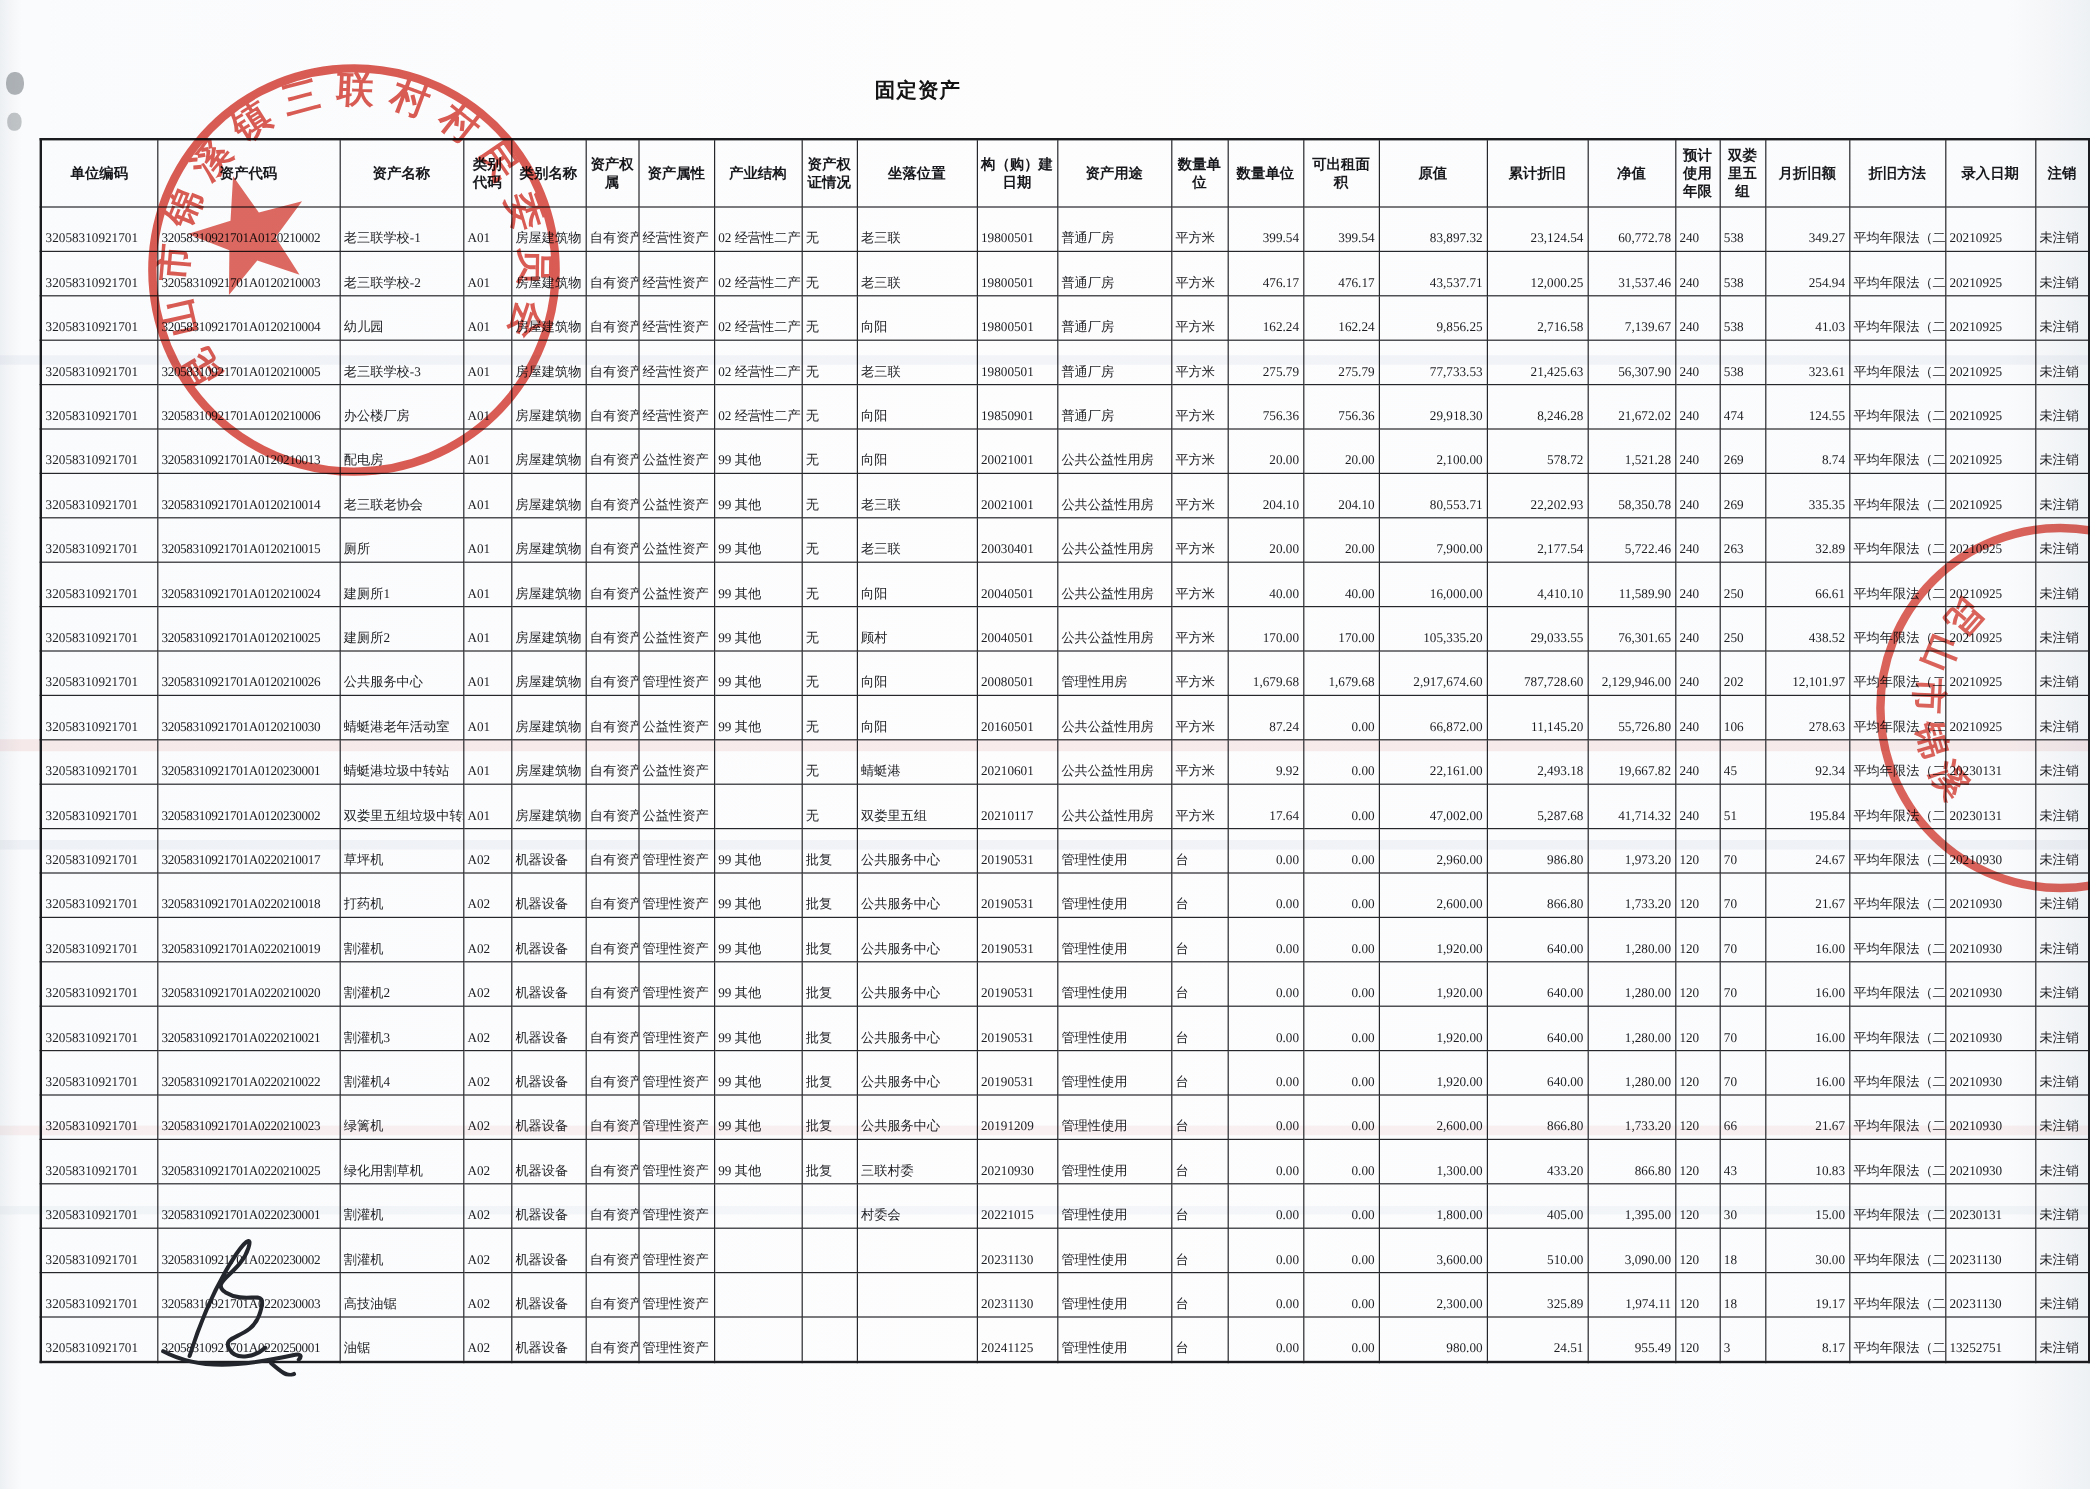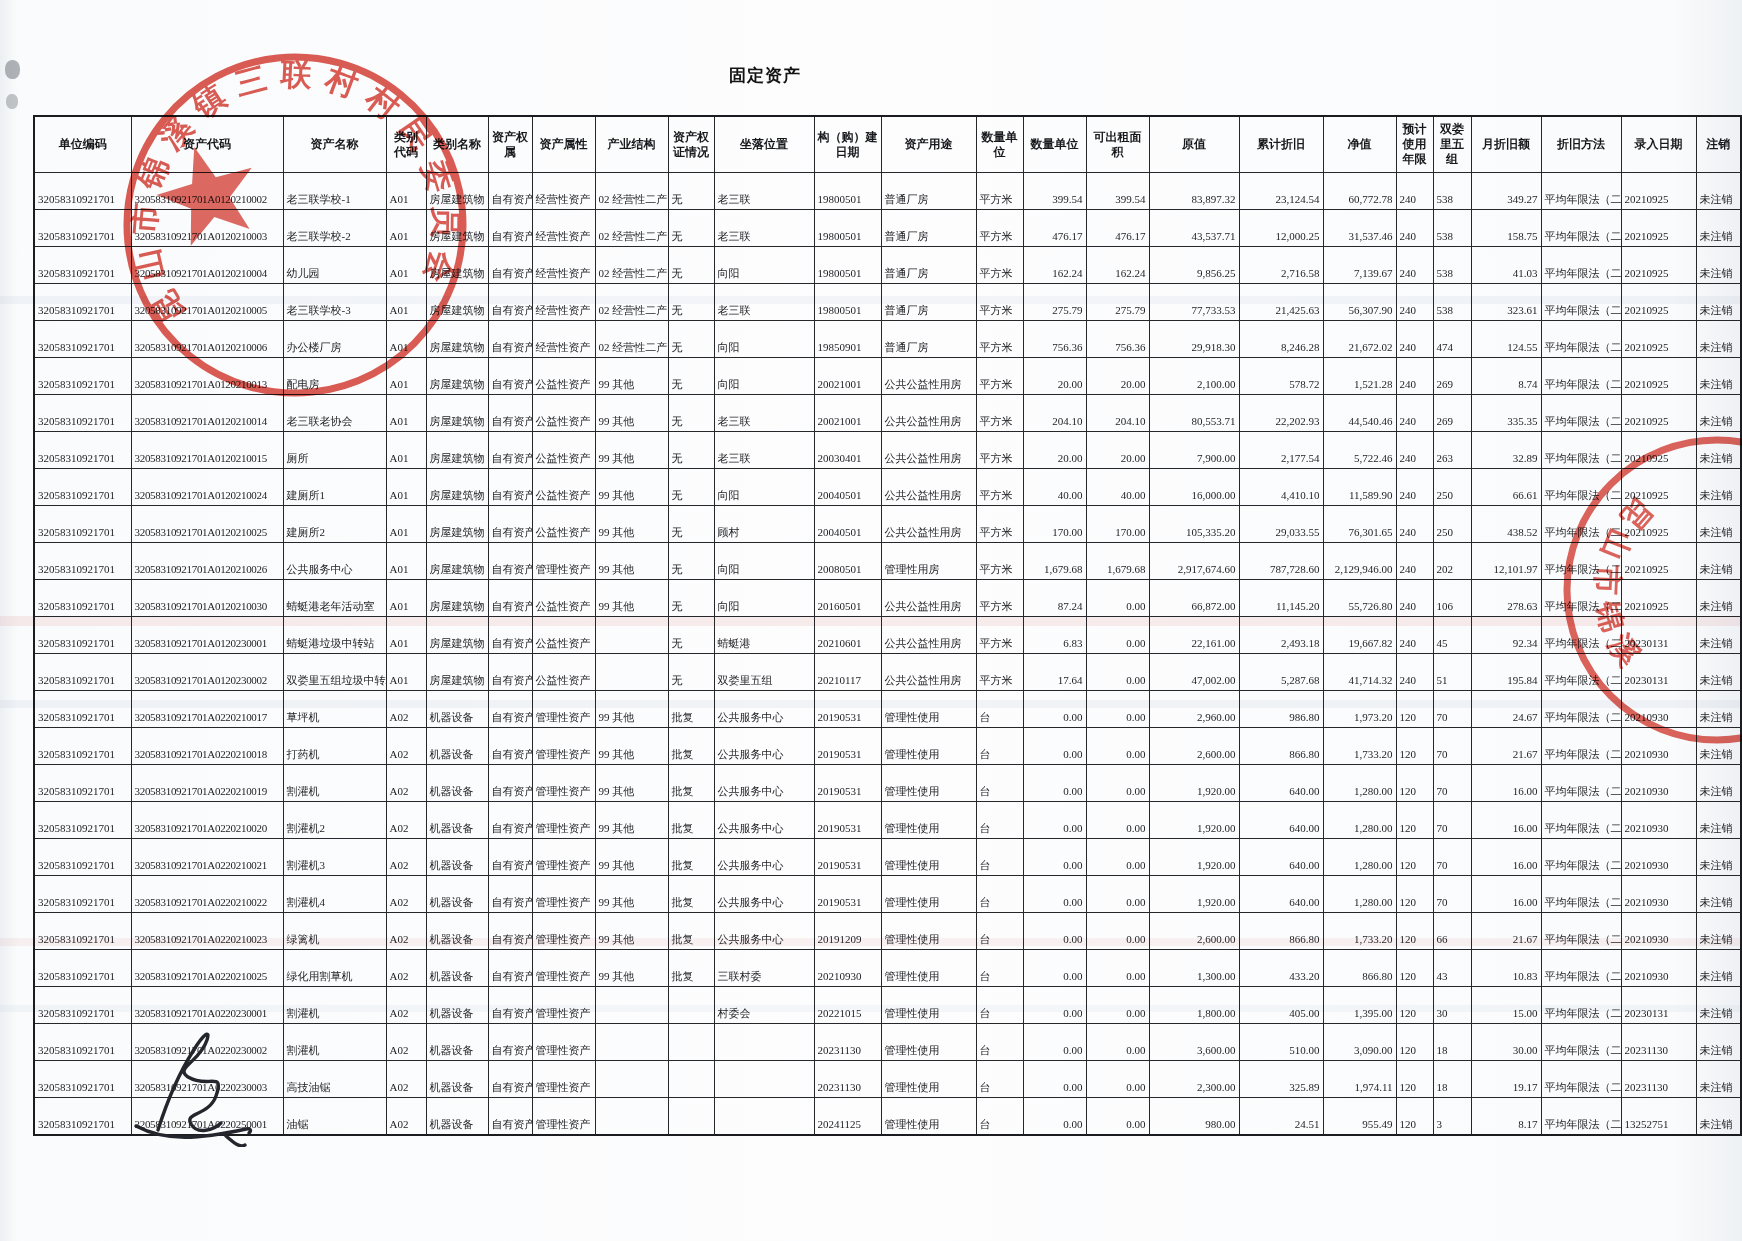--- a/index.html
+++ b/index.html
@@ -151,21 +151,21 @@
           <td>19800501</td>
           <td>普通厂房</td>
           <td>平方米</td>
           <td class="num">476.17</td>
           <td class="num">476.17</td>
           <td class="num">43,537.71</td>
           <td class="num">12,000.25</td>
           <td class="num">31,537.46</td>
           <td>240</td>
           <td>538</td>
-          <td class="num">158.75</td>
+          <td class="num">254.94</td>
           <td class="method">平均年限法（二）</td>
           <td>20210925</td>
           <td>未注销</td>
         </tr>
         <tr>
           <td>32058310921701</td>
           <td class="code">32058310921701A0120210004</td>
           <td>幼儿园</td>
           <td>A01</td>
           <td>房屋建筑物</td>
@@ -278,21 +278,21 @@
           <td>99 其他</td>
           <td>无</td>
           <td>老三联</td>
           <td>20021001</td>
           <td>公共公益性用房</td>
           <td>平方米</td>
           <td class="num">204.10</td>
           <td class="num">204.10</td>
           <td class="num">80,553.71</td>
           <td class="num">22,202.93</td>
-          <td class="num">44,540.46</td>
+          <td class="num">58,350.78</td>
           <td>240</td>
           <td>269</td>
           <td class="num">335.35</td>
           <td class="method">平均年限法（二）</td>
           <td>20210925</td>
           <td>未注销</td>
         </tr>
         <tr>
           <td>32058310921701</td>
           <td class="code">32058310921701A0120210015</td>
@@ -430,21 +430,21 @@
           <td>A01</td>
           <td>房屋建筑物</td>
           <td>自有资产</td>
           <td>公益性资产</td>
           <td></td>
           <td>无</td>
           <td>蜻蜓港</td>
           <td>20210601</td>
           <td>公共公益性用房</td>
           <td>平方米</td>
-          <td class="num">6.83</td>
+          <td class="num">9.92</td>
           <td class="num">0.00</td>
           <td class="num">22,161.00</td>
           <td class="num">2,493.18</td>
           <td class="num">19,667.82</td>
           <td>240</td>
           <td>45</td>
           <td class="num">92.34</td>
           <td class="method">平均年限法（二）</td>
           <td>20230131</td>
           <td>未注销</td>

